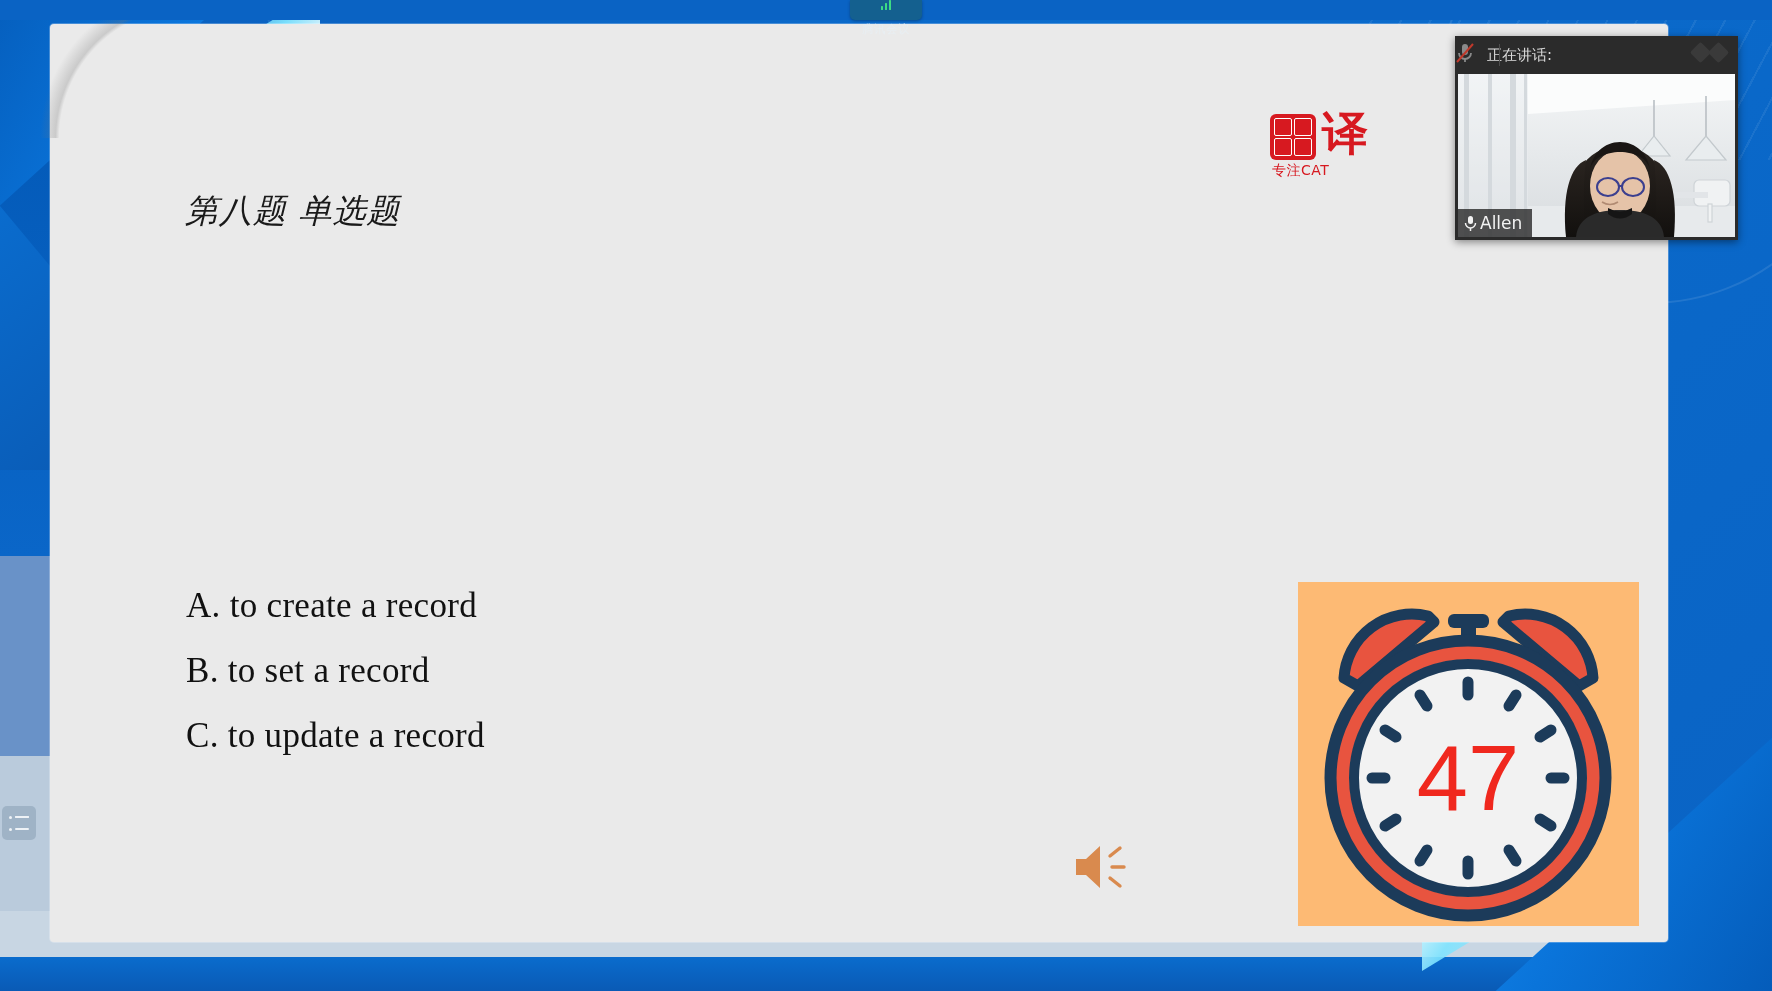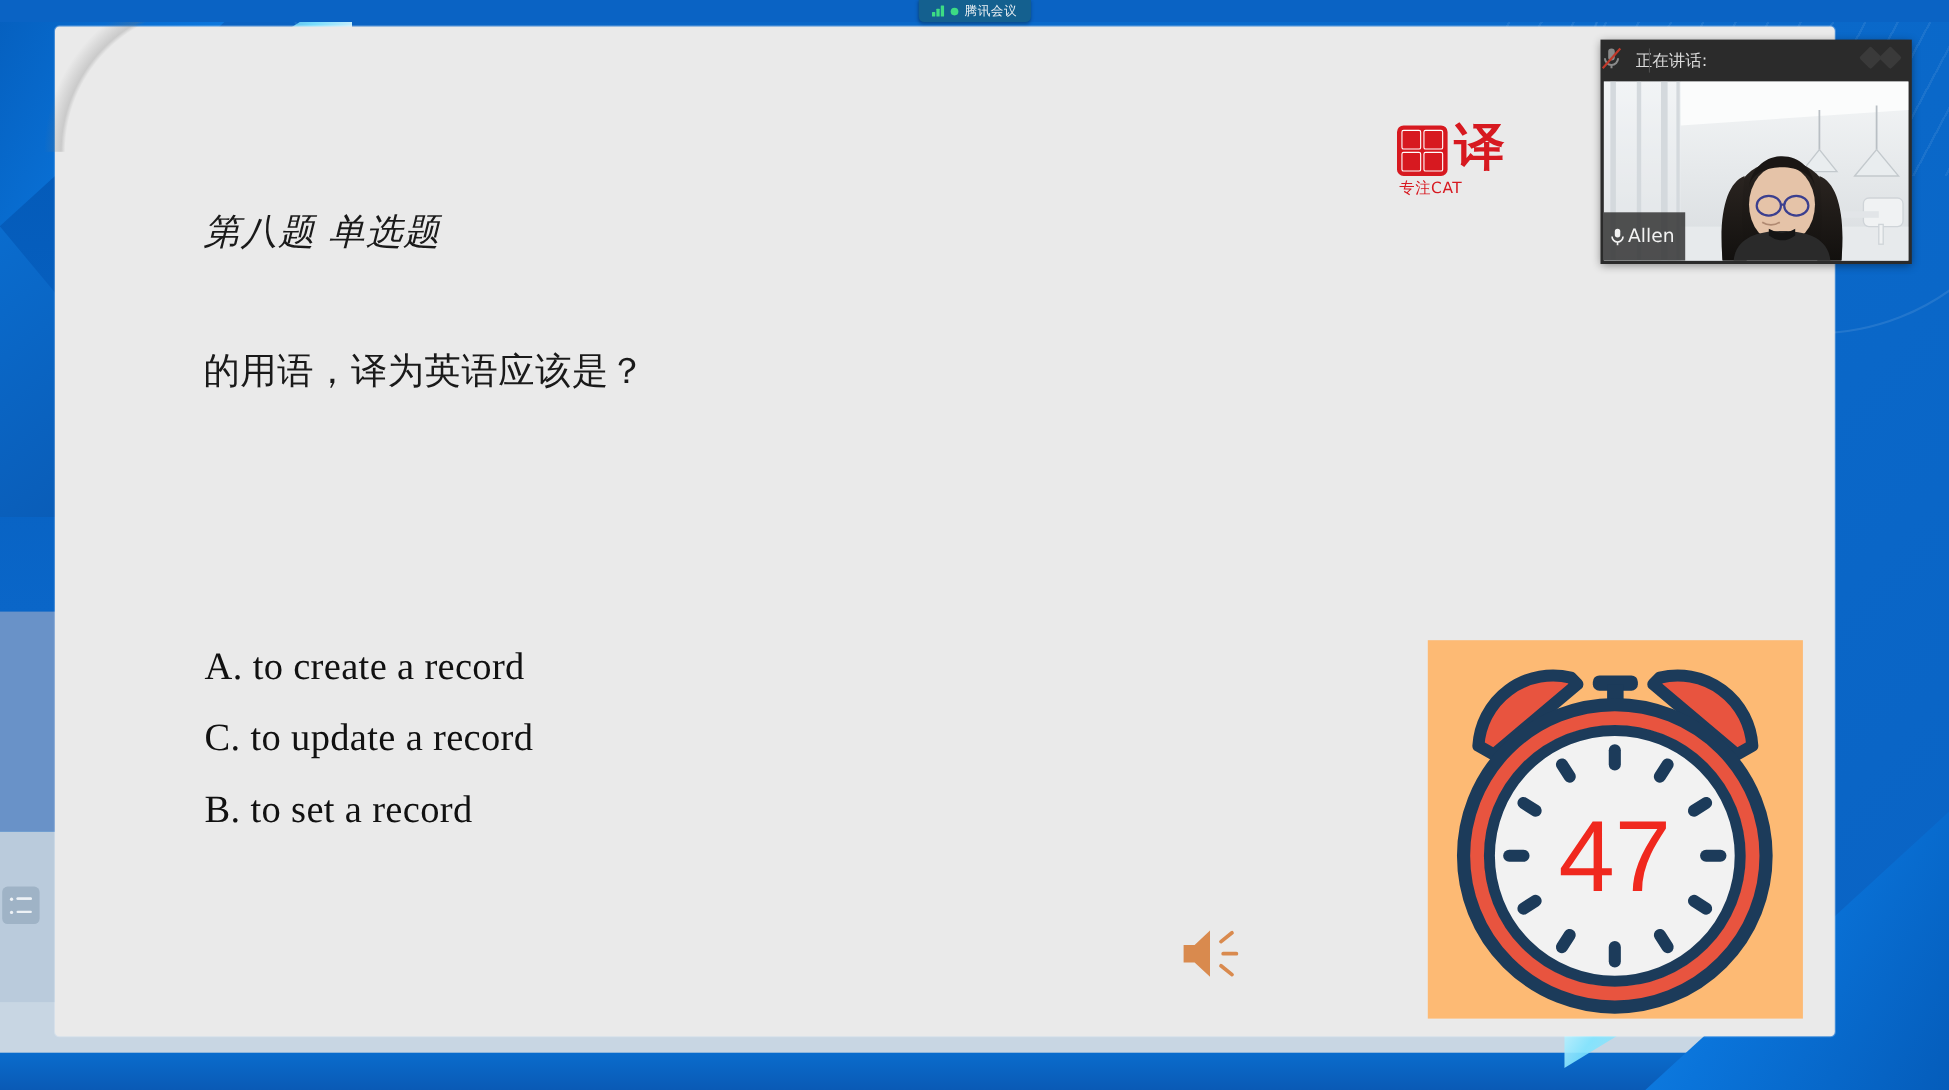--- a/index.html
+++ b/index.html
@@ -46,21 +46,21 @@
       border:2px solid rgba(255,255,255,.10);}
   .tl-arc{left:-150px;top:-150px;width:420px;height:420px;border-radius:50%;
       border:2px solid rgba(255,255,255,.08);}
 
   
   #topbar{position:absolute;left:0;top:0;width:1772px;height:20px;
      background:#0a63c4;z-index:40;}
   #meet-pill{position:absolute;left:50%;top:0;transform:translateX(-50%);
      height:20px;display:flex;align-items:center;gap:6px;
      padding:0 12px;background:#14608f;border-radius:0 0 5px 5px;
-     box-shadow:0 1px 3px rgba(0,0,0,.3);z-index:41;}
+     box-shadow:0 1px 3px rgba(0,0,0,.3);z-index:41;flex-direction:column;}
   #meet-pill .bars{display:inline-flex;align-items:flex-end;gap:1.5px;height:10px;}
   #meet-pill .bars i{display:block;width:2.5px;background:#3ddc84;border-radius:.5px;}
   #meet-pill .bars i:nth-child(1){height:4px;}
   #meet-pill .bars i:nth-child(2){height:7px;}
   #meet-pill .bars i:nth-child(3){height:10px;}
   #meet-pill .dot{width:7px;height:7px;border-radius:50%;background:#3ddc84;}
   #meet-pill .txt{color:#e8eef2;font-size:11.5px;letter-spacing:.5px;}
 
   
   #slide{position:absolute;left:50px;top:24px;width:1618px;height:918px;
@@ -106,21 +106,21 @@
      position:relative;}
   #video .vhead .divider{position:absolute;left:44px;top:8px;bottom:8px;width:1px;
      background:#4d4d4d;}
   #video .vhead .label{color:#dcdcdc;font-size:15px;
      font-family:"DejaVu Sans","Liberation Sans",sans-serif;}
   #video .vhead .diamonds{position:absolute;right:12px;top:9px;display:flex;gap:3px;}
   #video .vhead .diamonds i{display:block;width:15px;height:15px;
      background:#3a3a3a;transform:rotate(45deg);border-radius:2px;}
   #video .vbody{position:absolute;left:3px;top:38px;right:3px;bottom:3px;
      overflow:hidden;background:#dfe2e4;}
-  #video .namechip{position:absolute;left:0;bottom:0;height:44px;
+  #video .namechip{position:absolute;left:0;bottom:0;height:28px;
      display:flex;align-items:center;gap:3px;padding:0 10px 0 6px;
      background:rgba(45,45,45,.82);z-index:5;}
   #video .namechip .nm{color:#f2f2f2;font-size:17px;
      font-family:"DejaVu Sans","Liberation Sans",sans-serif;}
 
   
   #menu-tab{position:absolute;left:2px;top:806px;width:34px;height:34px;
      background:#9fb3c6;border-radius:5px;z-index:30;
      display:flex;align-items:center;justify-content:center;}
   #menu-tab .glyph{width:20px;height:14px;position:relative;}
@@ -163,27 +163,26 @@
   <span class="dot"></span>
   <span class="txt">腾讯会议</span>
 </div>
 
 <div id="slide">
   <div class="slide-curve-tl"></div>
 
   <div id="q-title">第八题 单选题</div>
 
   <div id="q-body">
-    <div>的用语，译为英语应该是？</div>
   </div>
 
   <div id="options">
     <div class="opt">A. to create a record</div>
+    <div class="opt">B. to set a record</div>
     <div class="opt">C. to update a record</div>
-    <div class="opt">B. to set a record</div>
   </div>
 
   <div id="speaker">
     <svg viewBox="0 0 62 56" width="62" height="56">
       <path d="M6 20 H16 L30 7 V49 L16 36 H6 Z" fill="#d98a4e"></path>
       <g stroke="#d98a4e" stroke-width="3.4" stroke-linecap="round">
         <line x1="40" y1="17" x2="50" y2="9"></line>
         <line x1="42" y1="28" x2="54" y2="28"></line>
         <line x1="40" y1="39" x2="50" y2="47"></line>
       </g>

